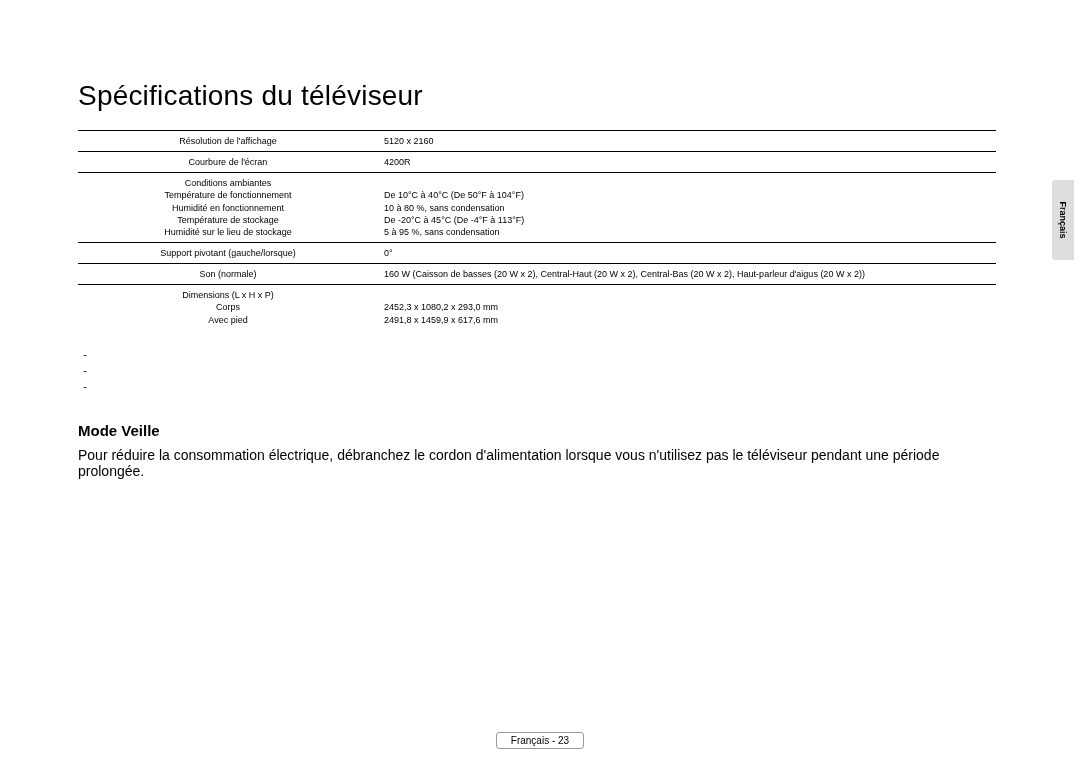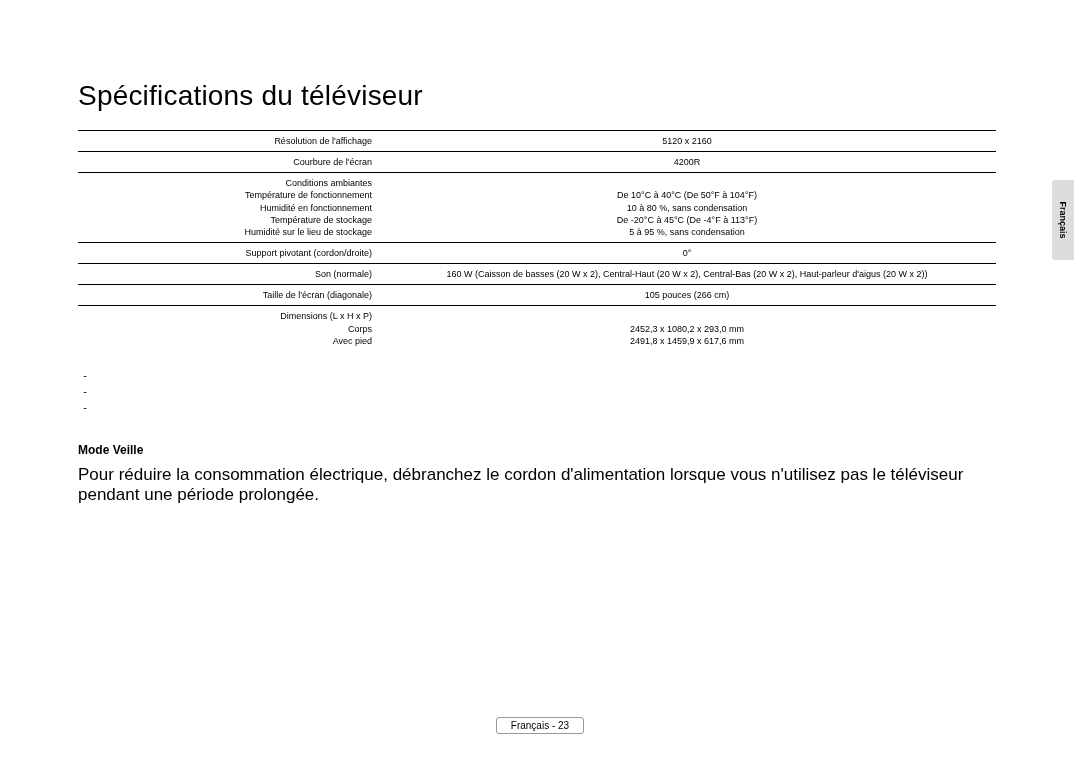--- a/index.html
+++ b/index.html
@@ -2,31 +2,31 @@
 <html><head>
 <meta charset="utf-8">
 <style>
   * { box-sizing: border-box; margin: 0; padding: 0; }
   html, body { width: 1080px; height: 780px; background: #fff; font-family: Arial, Helvetica, sans-serif; color: #000; }
   .page { position: relative; width: 1074px; height: 780px; padding: 80px 78px 40px 78px; }
   .title { font-size: 28px; font-weight: 400; margin-bottom: 18px; letter-spacing: 0.2px; }
   table.spec { width: 100%; border-collapse: collapse; }
   table.spec td { font-size: 9px; padding: 4px 6px; vertical-align: top; }
   table.spec tr.topline td { border-top: 1px solid #000; }
-  table.spec td.label { width: 300px; text-align: right; }
-  table.spec td.value { text-align: center; }
+  table.spec td.label { width: 300px; text-align: center; }
+  table.spec td.value { }
   .multi { line-height: 1.35; }
   .notes { margin-top: 18px; font-size: 11px; }
   .notes .note { display: flex; margin-bottom: 4px; }
   .notes .dash { width: 14px; text-align: center; }
-  .subheading { font-size: 12px; font-weight: 700; margin-top: 30px; margin-bottom: 8px; }
-  .body-text { font-size: 17px; }
+  .subheading { font-size: 15px; font-weight: 700; margin-top: 30px; margin-bottom: 8px; }
+  .body-text { font-size: 14px; }
   .lang-tab { position: absolute; right: 0; top: 180px; width: 22px; height: 80px; background: #ddd; border-top-left-radius: 4px; border-bottom-left-radius: 4px; display: flex; align-items: center; justify-content: center; }
   .lang-tab span { transform: rotate(90deg); font-size: 9px; font-weight: 700; white-space: nowrap; }
-  .footer { position: absolute; bottom: 46px; left: 0; width: 1080px; text-align: center; font-size: 10px; }
+  .footer { position: absolute; bottom: 31px; left: 0; width: 1080px; text-align: center; font-size: 10px; }
   .footer-inner { display: inline-block; border: 0.5px solid #999; border-radius: 3px; padding: 2px 14px; }
   .row-bottom td { border-bottom: 1px solid #000; }
 </style>
 </head>
 <body>
 
 <div class="page">
 
   <div class="lang-tab">
     <span>Français</span>
@@ -42,30 +42,26 @@
         </tr>
         <tr class="topline">
           <td class="label multi">Courbure de l'écran</td>
           <td class="value multi">4200R</td>
         </tr>
         <tr class="topline">
           <td class="label multi">Conditions ambiantes<br>Température de fonctionnement<br>Humidité en fonctionnement<br>Température de stockage<br>Humidité sur le lieu de stockage</td>
           <td class="value multi">&nbsp;<br>De 10°C à 40°C (De 50°F à 104°F)<br>10 à 80 %, sans condensation<br>De -20°C à 45°C (De -4°F à 113°F)<br>5 à 95 %, sans condensation</td>
         </tr>
         <tr class="topline">
-          <td class="label multi">Support pivotant (cordon/droite)</td>
+          <td class="label multi">Support pivotant (gauche/lorsque)</td>
           <td class="value multi">0°</td>
         </tr>
         <tr class="topline">
           <td class="label multi">Son (normale)</td>
           <td class="value multi">160 W (Caisson de basses (20 W x 2), Central-Haut (20 W x 2), Central-Bas (20 W x 2), Haut-parleur d'aigus (20 W x 2))</td>
-        </tr>
-        <tr class="topline">
-          <td class="label multi">Taille de l'écran (diagonale)</td>
-          <td class="value multi">105 pouces (266 cm)</td>
         </tr>
         <tr class="topline">
           <td class="label multi">Dimensions (L x H x P)<br>Corps<br>Avec pied</td>
           <td class="value multi">&nbsp;<br>2452,3 x 1080,2 x 293,0 mm<br>2491,8 x 1459,9 x 617,6 mm</td>
         </tr>
       </tbody>
   </table>
 
   <div class="notes">
       <div class="note">

